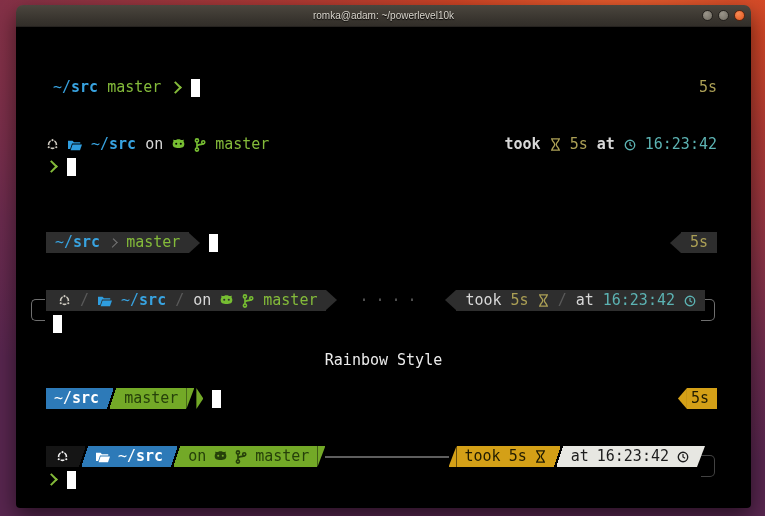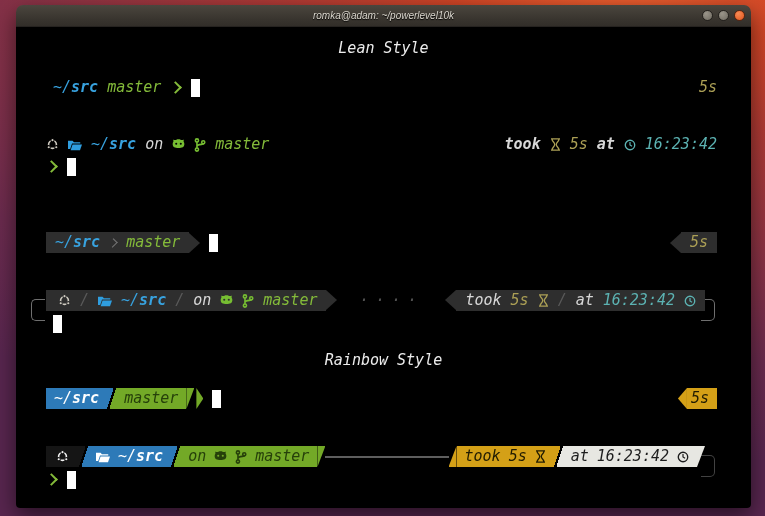--- a/index.html
+++ b/index.html
@@ -4,21 +4,20 @@
 <style>
   html,body{margin:0;padding:0;}
   body{
     width:765px;height:516px;overflow:hidden;position:relative;
     font-family:"DejaVu Sans Mono","Liberation Mono",monospace;
     background:#5e2750;
   }
   .desktop{
     position:absolute;inset:0;
     background:radial-gradient(130% 95% at 82% -5%, #ef6330 0%, #cf4526 18%, #b03a34 34%, #8c3345 58%, #6b2b4e 80%, #58264f 100%);
-    font-style:italic;
   }
   
   .window{
     position:absolute;left:16px;top:5px;width:735px;height:503px;
     border-radius:7px 7px 4px 4px;
     box-shadow:0 8px 22px rgba(0,0,0,.55);
   }
   .titlebar{
     height:21px;border-radius:7px 7px 0 0;
     background:linear-gradient(#4b463e,#38342e 70%,#322e29);
@@ -104,21 +103,20 @@
       <span class="title">romka@adam: ~/powerlevel10k</span>
       <div class="controls">
         <span class="wbtn"></span>
         <span class="wbtn"></span>
         <span class="wbtn close"></span>
       </div>
     </div>
 
     <div class="terminal">
 
-      <div class="trow" style="top:11px">Lean Style</div>
 
       <div class="row" style="top:50px;left:37px;right:34px;justify-content:space-between">
         <div class="grp">
           <span class="dirpath"><span class="blue">~/</span><span class="blue b">src</span></span>
           <span class="green">master</span>
           <span class="chev"></span>
           <span class="cursor"></span>
         </div>
         <span class="khaki">5s</span>
       </div>

